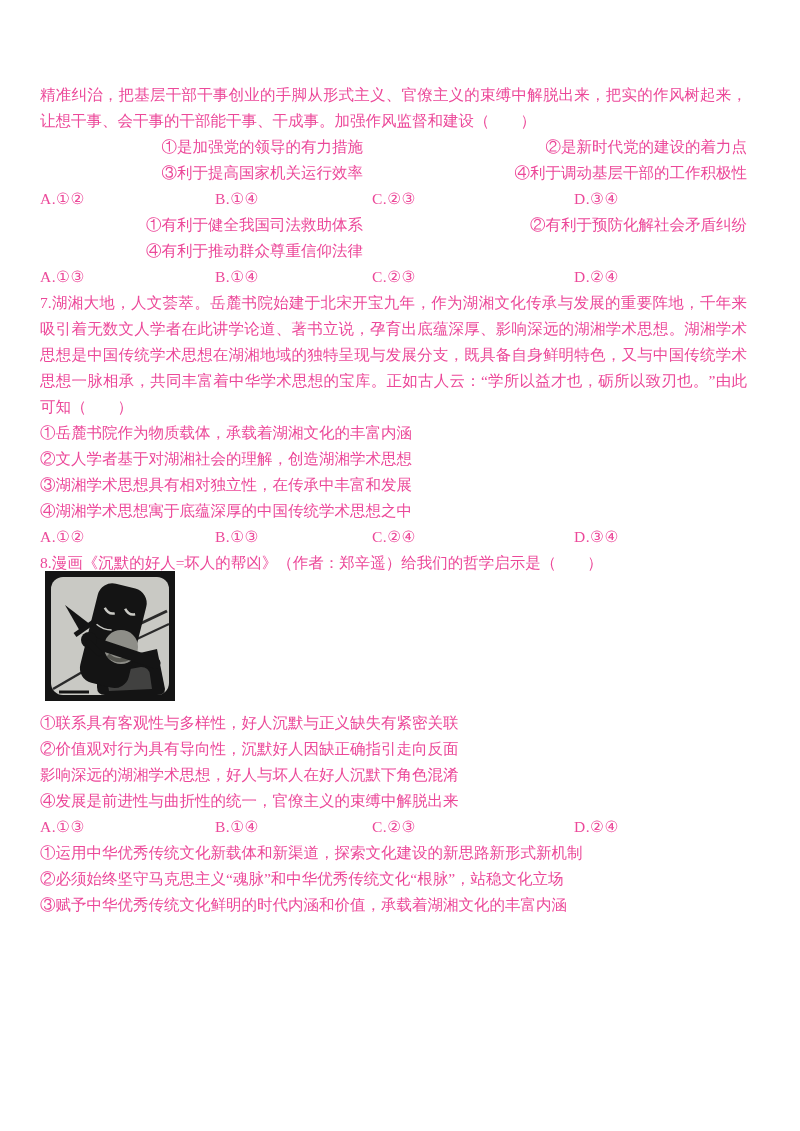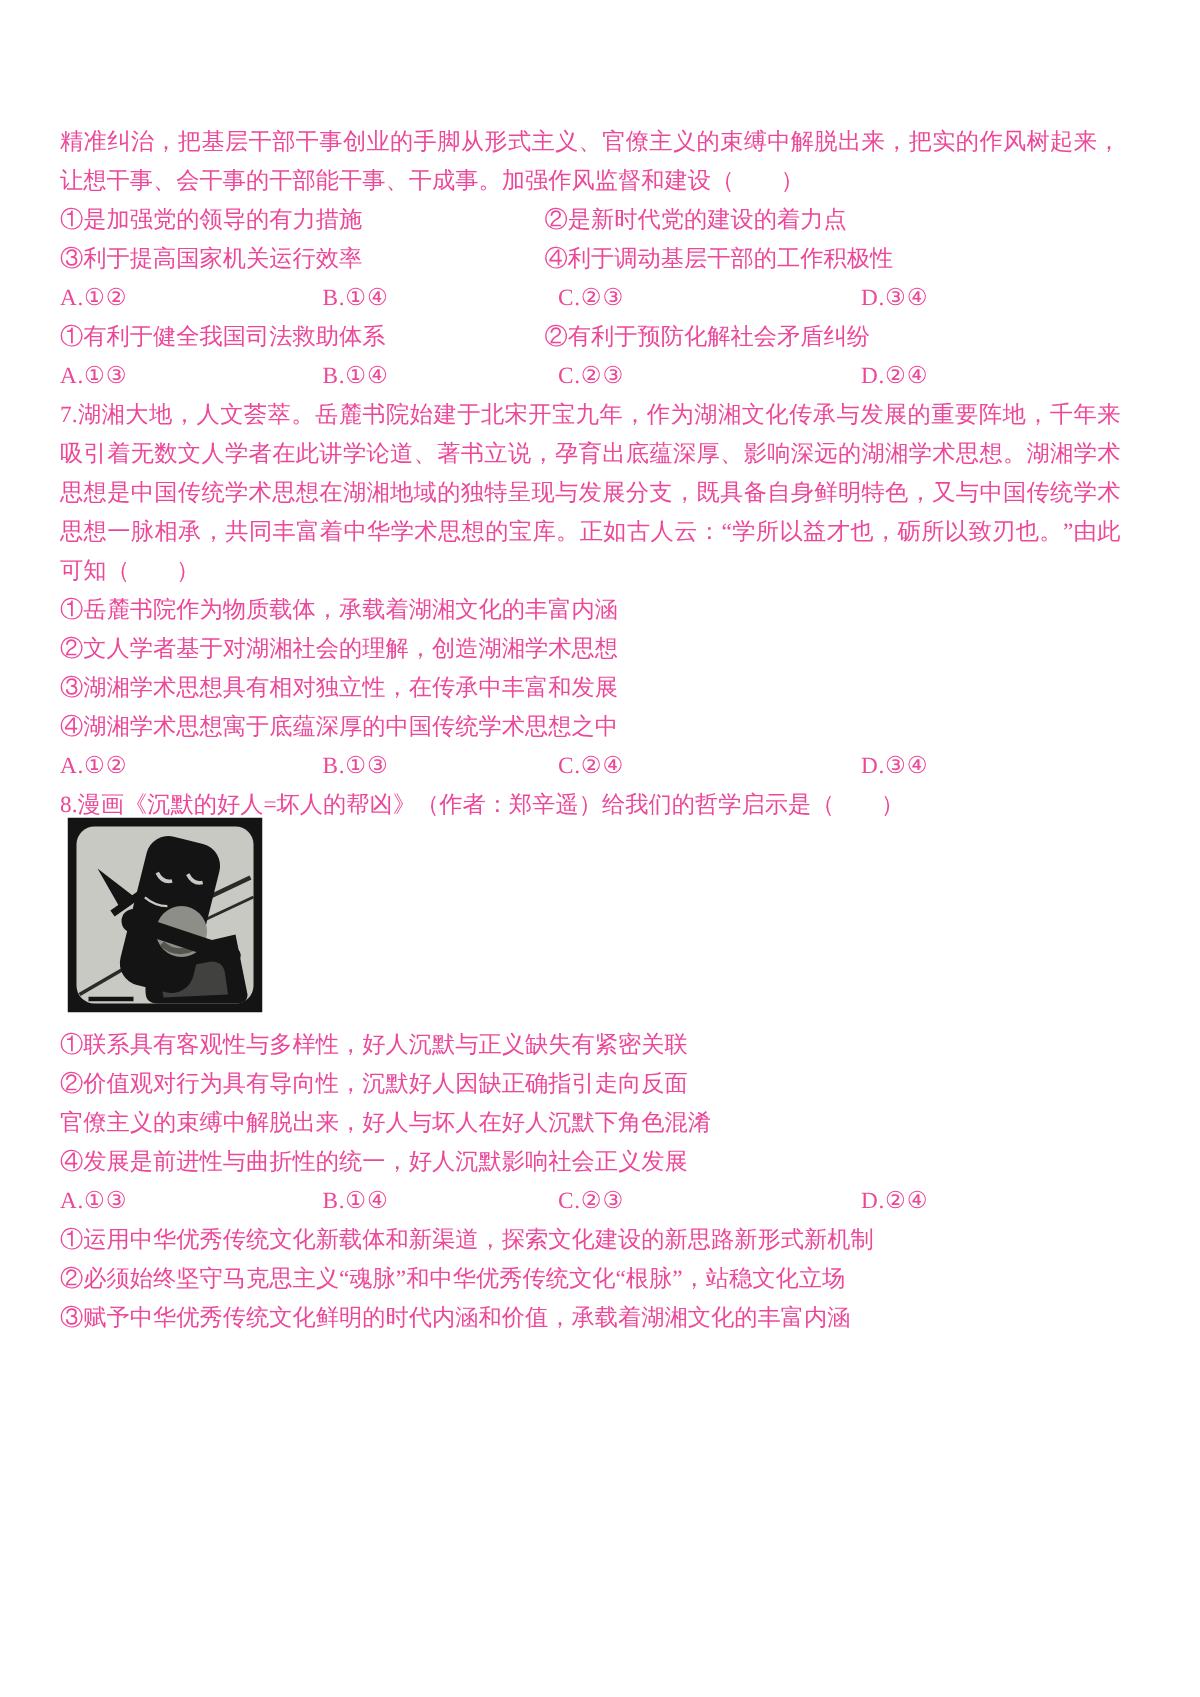--- a/index.html
+++ b/index.html
@@ -18,21 +18,21 @@
   }
   .stem, .opt1 {
     margin: 0;
     text-align: justify;
     text-justify: inter-character;
   }
   .opt2 {
     display: grid;
     grid-template-columns: 323px 1fr;
   }
-  .opt2 span { display: block; white-space: nowrap; }
+  .opt2 span { display: block; white-space: nowrap; text-align: right; }
   .ans {
     display: grid;
     grid-template-columns: 175px 157px 202px 1fr;
   }
   .ans span { display: block; white-space: nowrap; letter-spacing: 0.5px; }
   .comic {
     display: block;
     width: 130px;
     height: 130px;
     margin: -5px 0 9px 5px;
@@ -56,20 +56,21 @@
       <span>B.①④</span>
       <span>C.②③</span>
       <span>D.③④</span>
     </div>
   </section>
 
   <section>
     <div class="opt2">
       <span>①有利于健全我国司法救助体系</span>
       <span>②有利于预防化解社会矛盾纠纷</span>
+      <span>④有利于推动群众尊重信仰法律</span>
     </div>
     <div class="ans">
       <span>A.①③</span>
       <span>B.①④</span>
       <span>C.②③</span>
       <span>D.②④</span>
     </div>
   </section>
 
   <section>
@@ -117,22 +118,22 @@
       <circle cx="44" cy="69" r="8" fill="#141414"></circle>
 
       <polygon points="20,34 36,62 46,54" fill="#141414"></polygon>
       <line x1="30" y1="64" x2="50" y2="50" stroke="#141414" stroke-width="5"></line>
       <line x1="44" y1="72" x2="54" y2="82" stroke="#141414" stroke-width="6" stroke-linecap="round"></line>
 
       <line x1="14" y1="121" x2="44" y2="121" stroke="#141414" stroke-width="3"></line>
     </svg>
     <p class="opt1">①联系具有客观性与多样性，好人沉默与正义缺失有紧密关联</p>
     <p class="opt1">②价值观对行为具有导向性，沉默好人因缺正确指引走向反面</p>
-    <p class="opt1">官僚主义的束缚中解脱出来，好人与坏人在好人沉默下角色混淆</p>
-    <p class="opt1">④发展是前进性与曲折性的统一，好人沉默影响社会正义发展</p>
+    <p class="opt1">影响深远的湖湘学术思想，好人与坏人在好人沉默下角色混淆</p>
+    <p class="opt1">④发展是前进性与曲折性的统一，官僚主义的束缚中解脱出来</p>
     <div class="ans">
       <span>A.①③</span>
       <span>B.①④</span>
       <span>C.②③</span>
       <span>D.②④</span>
     </div>
   </section>
 
   <section>
     <p class="opt1">①运用中华优秀传统文化新载体和新渠道，探索文化建设的新思路新形式新机制</p>

